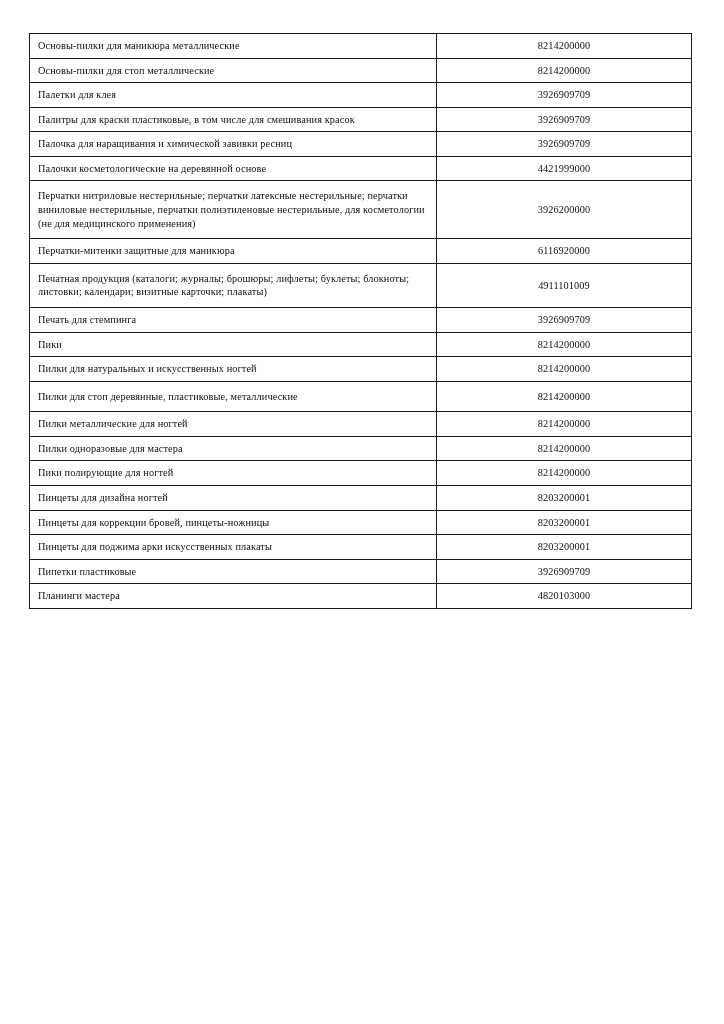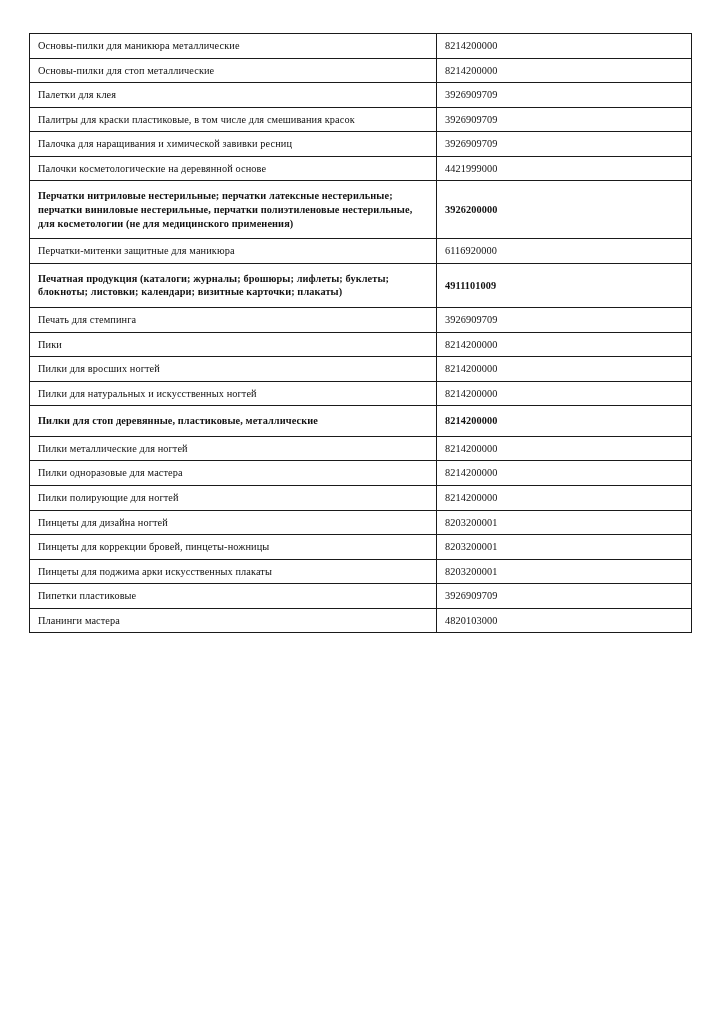--- a/index.html
+++ b/index.html
@@ -38,23 +38,24 @@
     line-height: 1.32;
     vertical-align: middle;
     letter-spacing: 0.1px;
   }
   .col-name {
     width: 390px;
     text-align: left;
   }
   .col-code {
     width: 238px;
+    text-align: center;
     white-space: nowrap;
   }
-  tr.r-tall td { padding-top: 8px; padding-bottom: 8px; font-weight: bold; }
+  tr.r-tall td { padding-top: 8px; padding-bottom: 8px; }
 </style>
 </head>
 <body>
 
 <div class="page">
   <table class="doc-table">
     <tbody>
       <tr>
         <td class="col-name">Основы-пилки для маникюра металлические</td>
         <td class="col-code">8214200000</td>
@@ -93,41 +94,37 @@
       </tr>
       <tr>
         <td class="col-name">Печать для стемпинга</td>
         <td class="col-code">3926909709</td>
       </tr>
       <tr>
         <td class="col-name">Пики</td>
         <td class="col-code">8214200000</td>
       </tr>
       <tr>
-        <td class="col-name">Пилки для вросших ногтей</td>
-        <td class="col-code">8214200000</td>
-      </tr>
-      <tr>
         <td class="col-name">Пилки для натуральных и искусственных ногтей</td>
         <td class="col-code">8214200000</td>
       </tr>
       <tr class="r-tall">
         <td class="col-name">Пилки для стоп деревянные, пластиковые, металлические</td>
         <td class="col-code">8214200000</td>
       </tr>
       <tr>
         <td class="col-name">Пилки металлические для ногтей</td>
         <td class="col-code">8214200000</td>
       </tr>
       <tr>
         <td class="col-name">Пилки одноразовые для мастера</td>
         <td class="col-code">8214200000</td>
       </tr>
       <tr>
-        <td class="col-name">Пилки полирующие для ногтей</td>
+        <td class="col-name">Пики полирующие для ногтей</td>
         <td class="col-code">8214200000</td>
       </tr>
       <tr>
         <td class="col-name">Пинцеты для дизайна ногтей</td>
         <td class="col-code">8203200001</td>
       </tr>
       <tr>
         <td class="col-name">Пинцеты для коррекции бровей, пинцеты-ножницы</td>
         <td class="col-code">8203200001</td>
       </tr>

